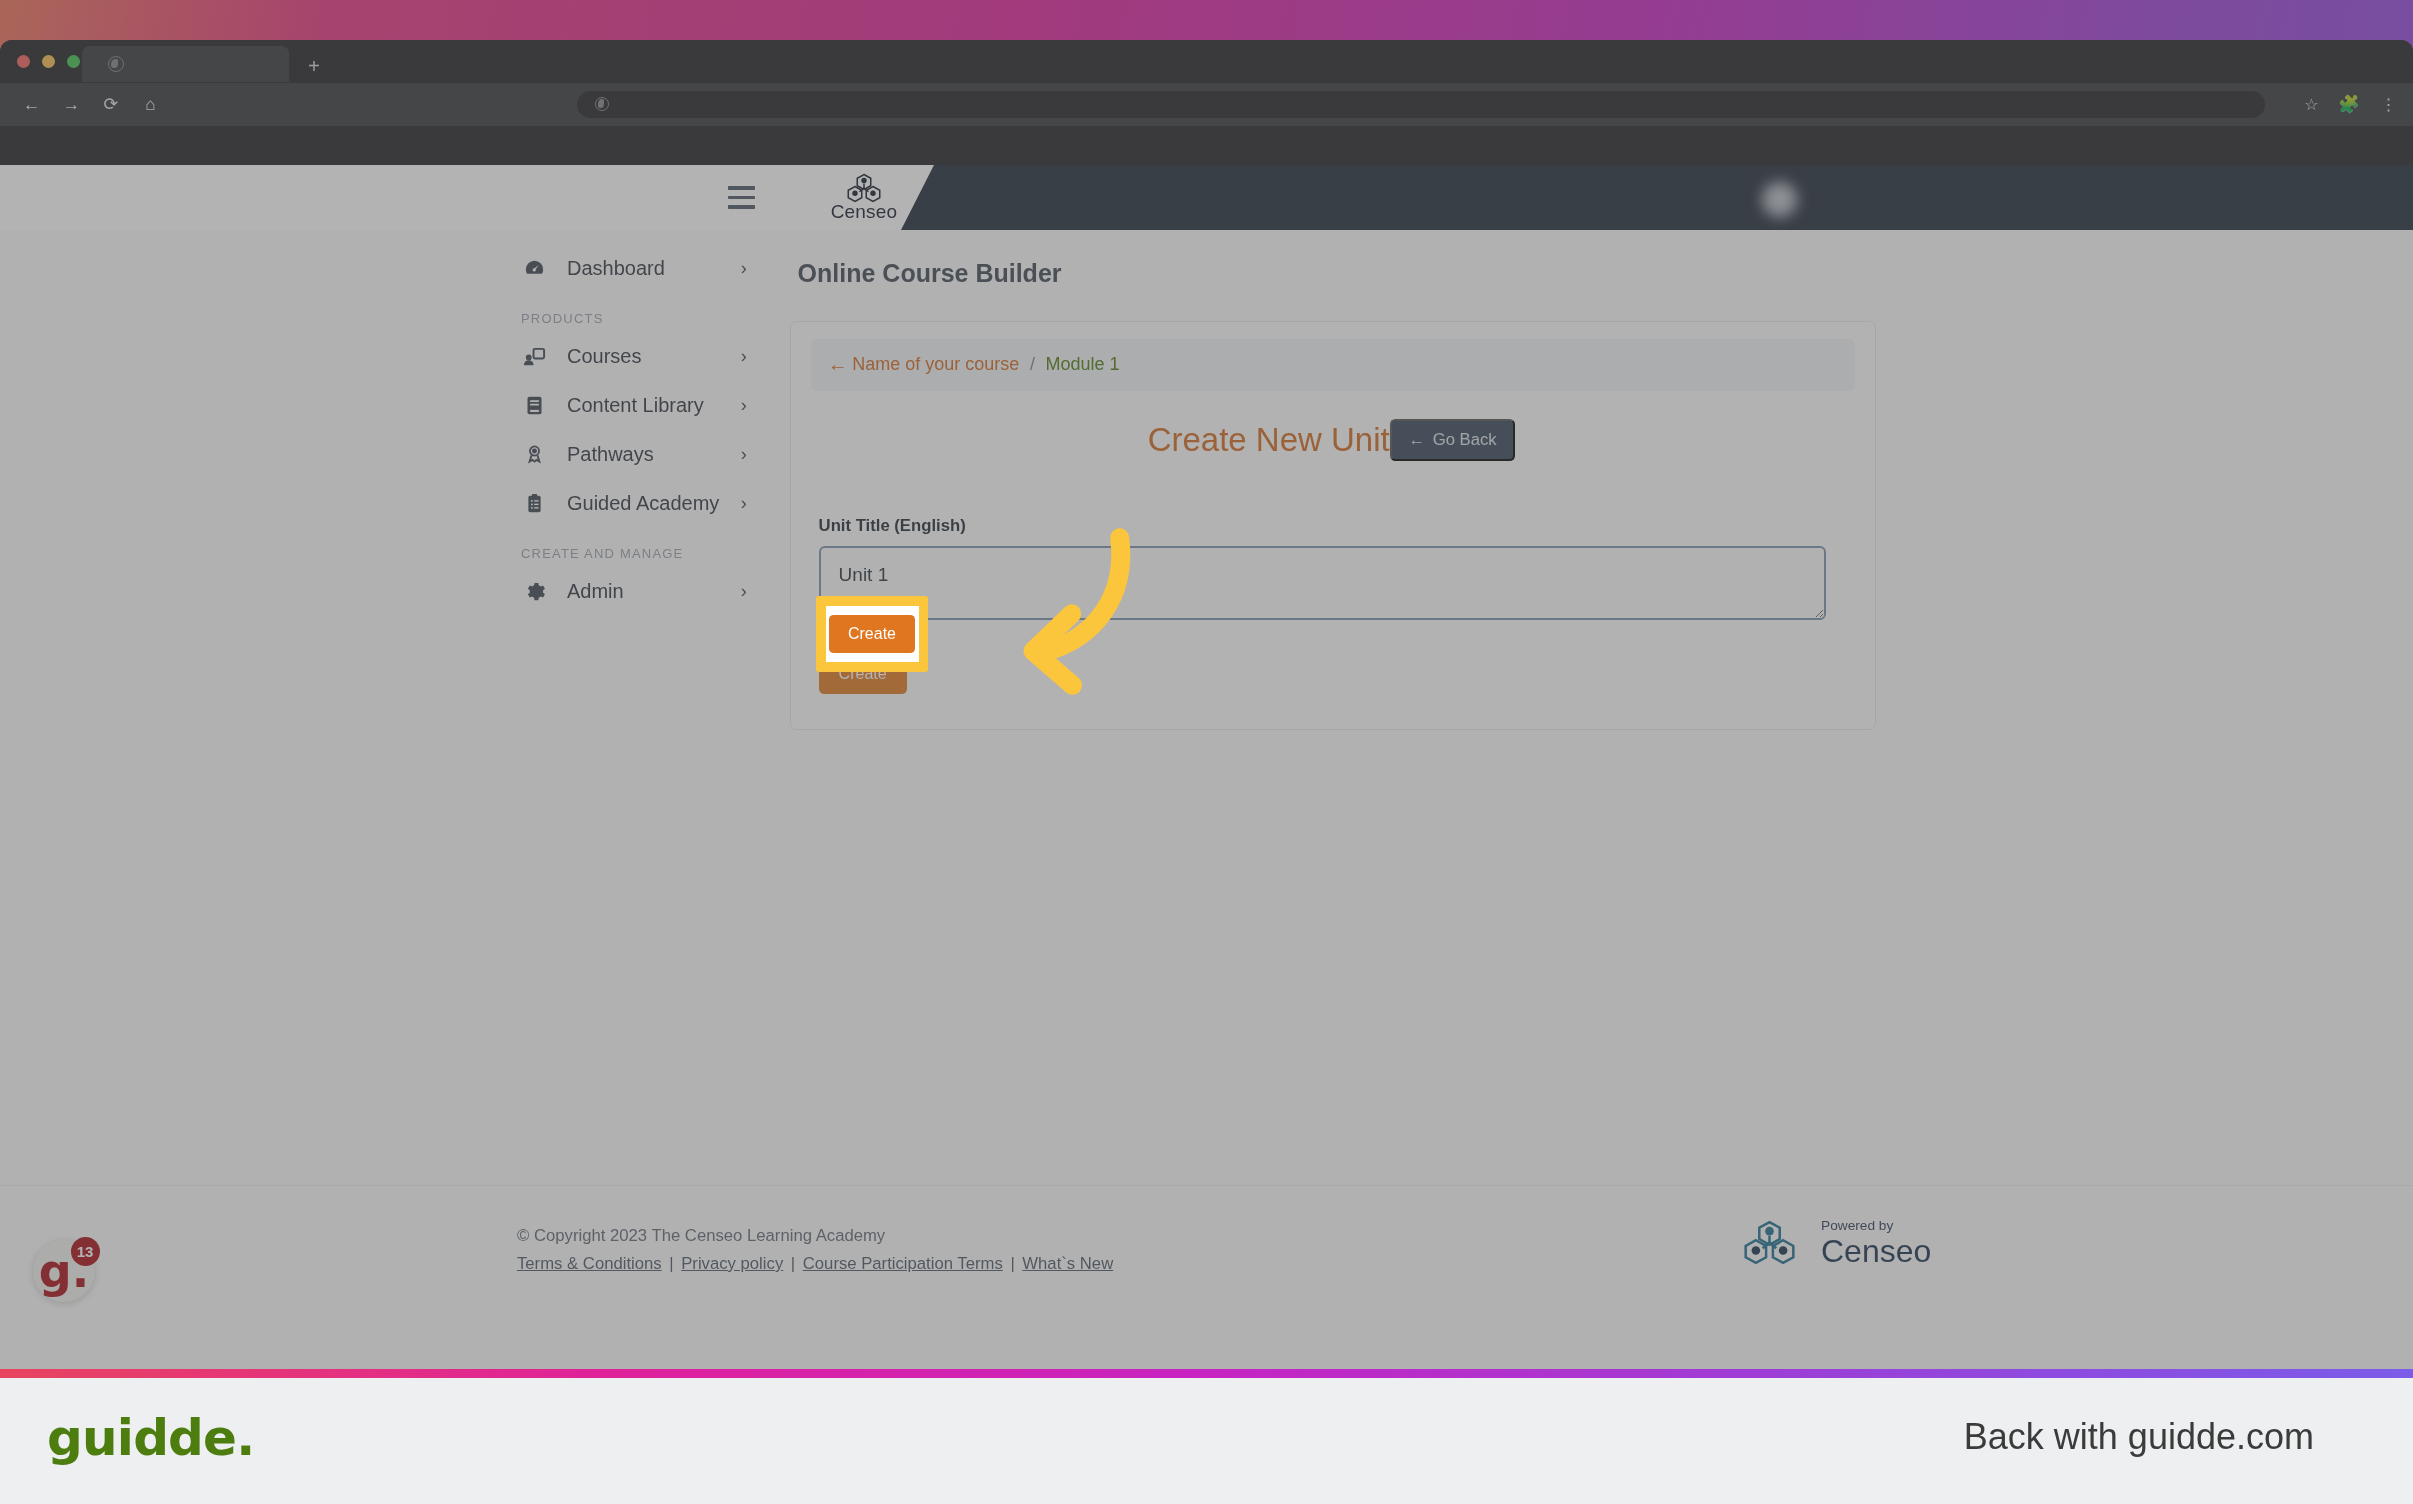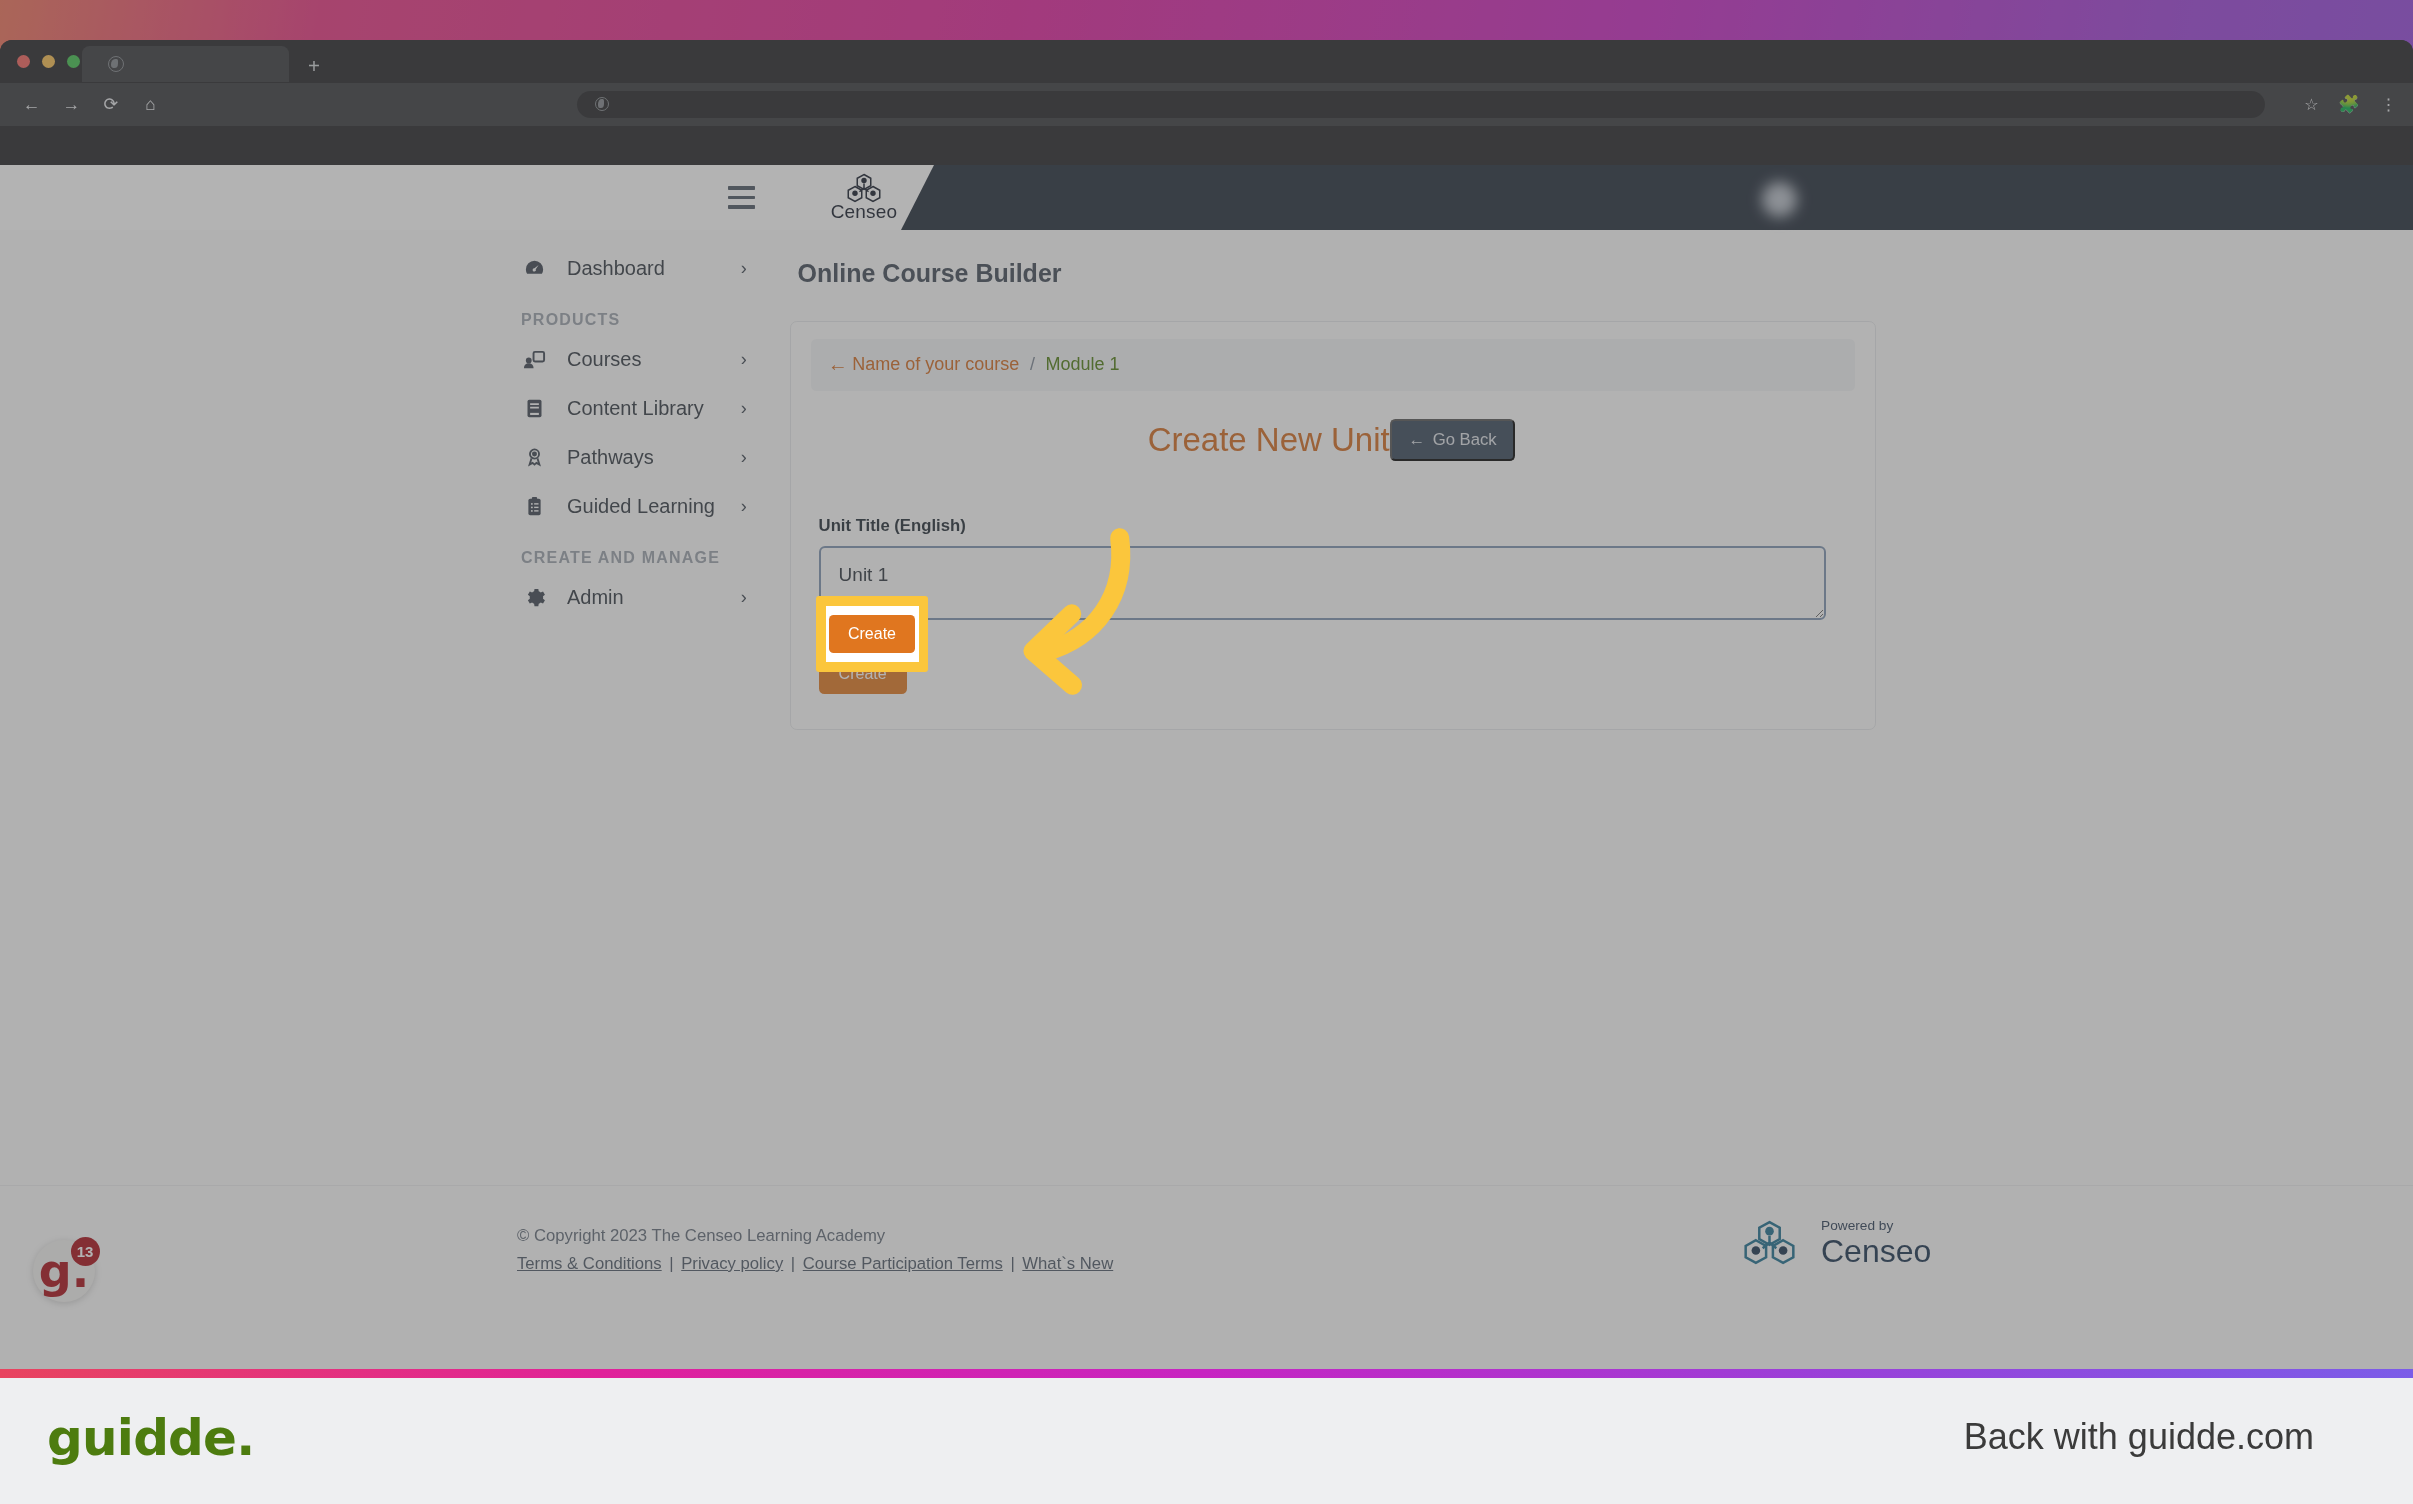--- a/index.html
+++ b/index.html
@@ -112,21 +112,21 @@
   #user-avatar{ width:35px; height:35px; border-radius:50%; background:#b9c0ca; }
 
   
   #page-body{ position:relative; height:1128px; }
 
   
   #sidebar{
     position:absolute; left:501px; top:13.7px; width:258px;
   }
   .side-section-label{
-    font-size:16px; color:#9aa1ab; letter-spacing:1.2px; font-weight:bold;
+    font-size:13px; color:#9aa1ab; letter-spacing:1.2px; font-weight:normal;
     padding:18px 0 6px 20px;
   }
   .side-item{
     display:flex; align-items:center; height:49px; padding:0 7.6px 0 20px;
   }
   .side-item .si-icon{
     width:26px; height:26px; display:flex; align-items:center; justify-content:center;
     color:#3b4450; flex:0 0 26px;
   }
   .side-item .si-label{
@@ -378,21 +378,21 @@
               <rect x="5" y="3" width="14" height="19" rx="2"></rect>
               <rect x="9" y="1" width="6" height="4" rx="1.2"></rect>
               <circle cx="9" cy="9" r="1.1" fill="#fbfbfb"></circle>
               <circle cx="9" cy="13" r="1.1" fill="#fbfbfb"></circle>
               <circle cx="9" cy="17" r="1.1" fill="#fbfbfb"></circle>
               <rect x="11.6" y="8.2" width="5" height="1.6" fill="#fbfbfb"></rect>
               <rect x="11.6" y="12.2" width="5" height="1.6" fill="#fbfbfb"></rect>
               <rect x="11.6" y="16.2" width="5" height="1.6" fill="#fbfbfb"></rect>
             </svg>
           </span>
-          <span class="si-label">Guided Learning</span>
+          <span class="si-label">Guided Academy</span>
           <span class="si-chevron">›</span>
         </div>
 
         <div class="side-section-label">CREATE AND MANAGE</div>
 
         <div class="side-item">
           <span class="si-icon">
             <svg width="23" height="23" viewBox="0 0 24 24" fill="#3b4450">
               <path d="M12 8.4a3.6 3.6 0 103.6 3.6A3.6 3.6 0 0012 8.4zm9 3.6a8.8 8.8 0 00-.1-1.2l2-1.6-2-3.4-2.4 1a8.7 8.7 0 00-2.1-1.2L16 3h-4l-.4 2.6a8.7 8.7 0 00-2.1 1.2l-2.4-1-2 3.4 2 1.6a8.8 8.8 0 000 2.4l-2 1.6 2 3.4 2.4-1a8.7 8.7 0 002.1 1.2L12 21h4l.4-2.6a8.7 8.7 0 002.1-1.2l2.4 1 2-3.4-2-1.6a8.8 8.8 0 00.1-1.2z"></path>
             </svg>

